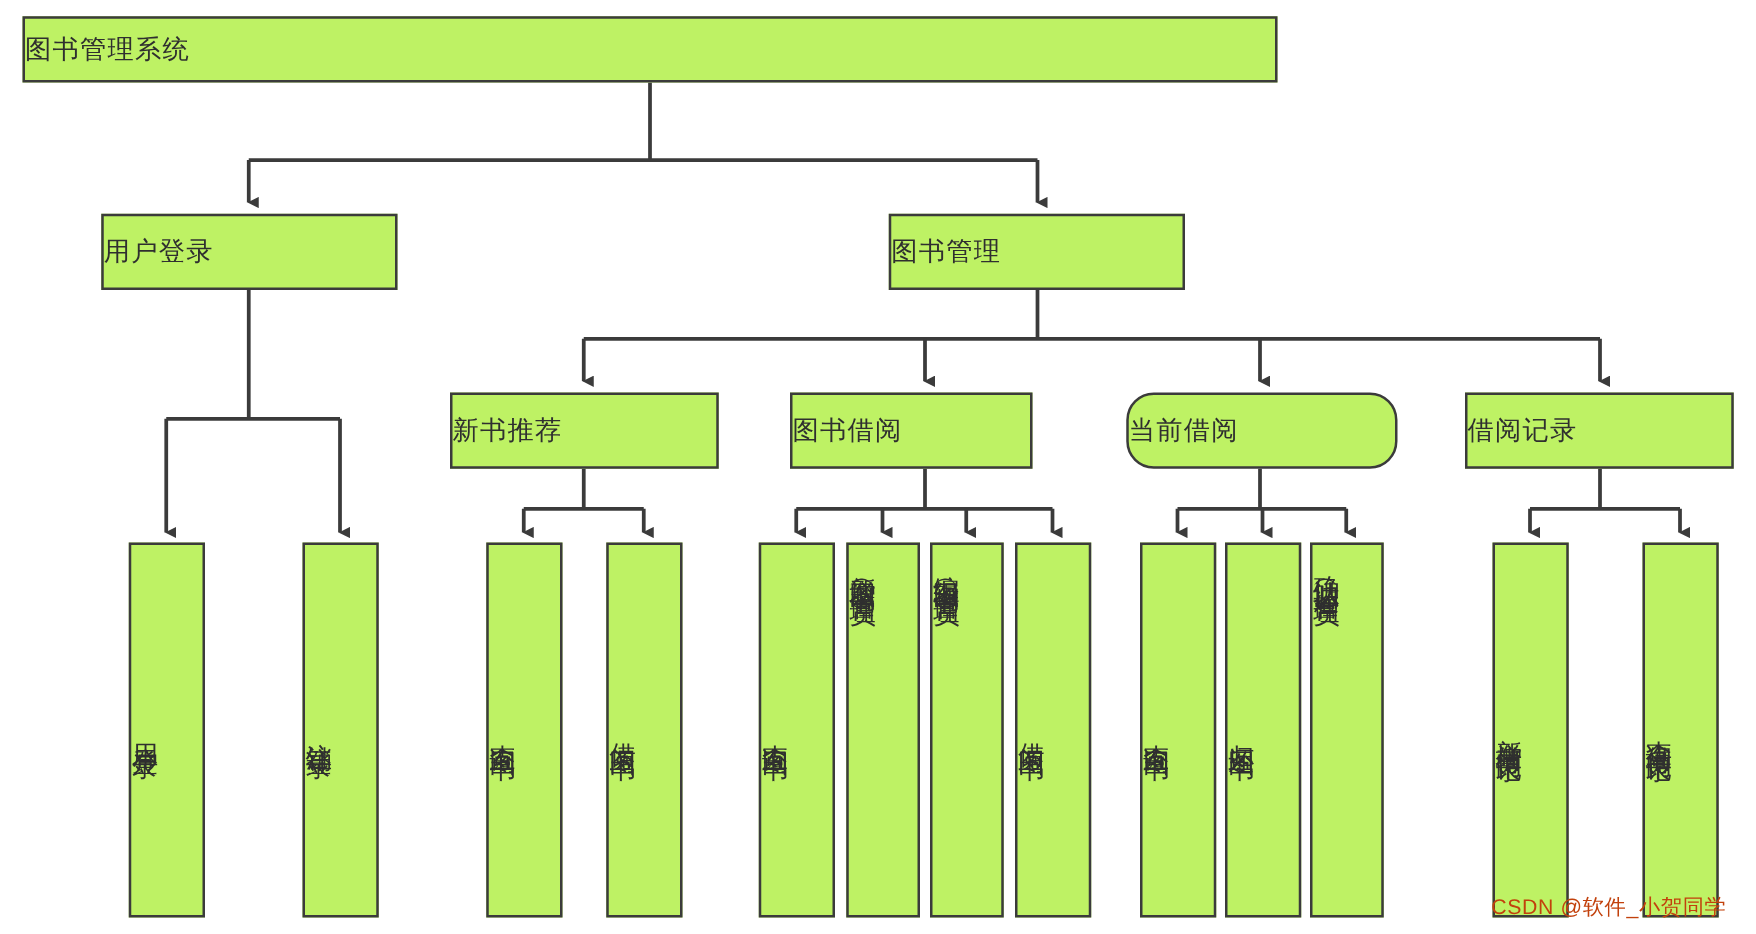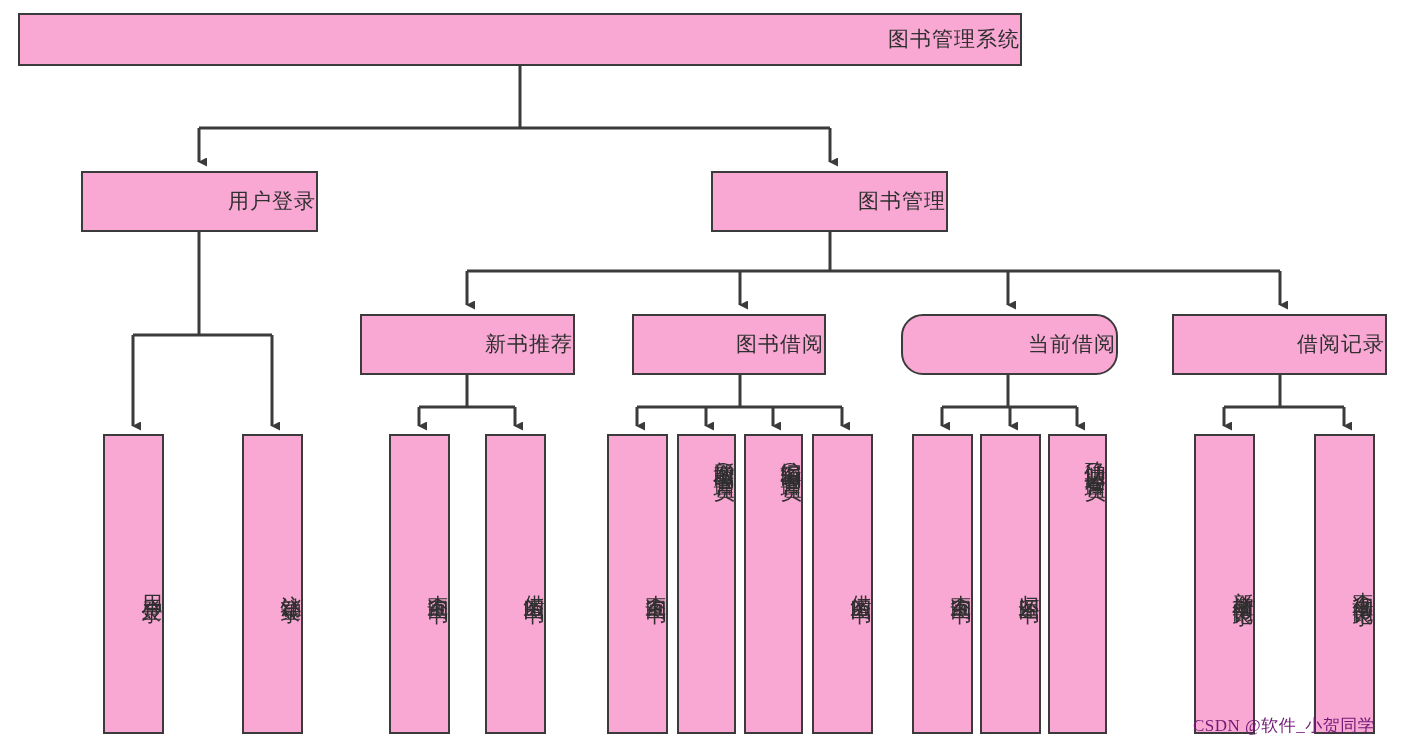--- a/index.html
+++ b/index.html
@@ -21,25 +21,25 @@
   #edges-layer {
     position: absolute;
     left: 0;
     top: 0;
     width: 1405px;
     height: 747px;
   }
   .node {
     position: absolute;
     box-sizing: border-box;
-    background: #f9a8d4;
+    background: #bef264;
     border: 2px solid #3b3b3b;
     display: flex;
     align-items: center;
-    justify-content: flex-end;
+    justify-content: flex-start;
     z-index: 2;
   }
   .node-label {
     color: #2f2f2f;
     font-size: 21px;
     line-height: 1.18;
     letter-spacing: 1px;
     white-space: nowrap;
     text-align: center;
   }
@@ -56,25 +56,25 @@
     line-height: 1;
     white-space: nowrap;
   }
   .node.vertical.centered {
     align-items: center;
     padding-top: 0;
   }
   .watermark {
     position: absolute;
     font-size: 17px;
-    color: #701a75;
+    color: #c2410c;
     letter-spacing: 0.5px;
     white-space: nowrap;
     z-index: 5;
-    font-family: Liberation Serif, serif;
+    font-family: Liberation Sans, sans-serif;
   }
 </style>
 </head>
 <body>
 
 <div id="diagram-canvas">
 
   <svg id="edges-layer" width="1405" height="747" viewBox="0 0 1405 747" xmlns="http://www.w3.org/2000/svg">
     <defs>
       <marker id="arrowhead" markerWidth="9" markerHeight="9" refX="4.5" refY="8" orient="auto" markerUnits="userSpaceOnUse">

